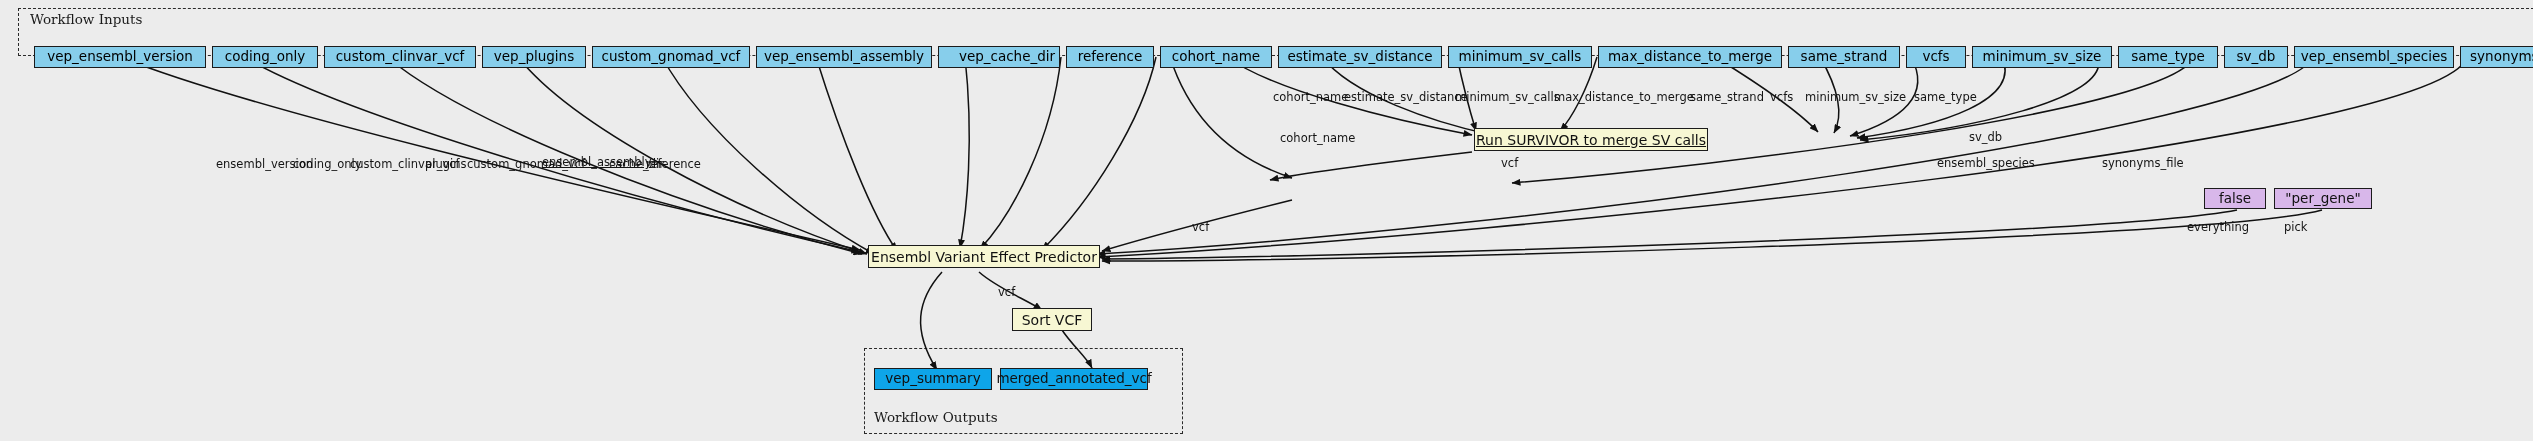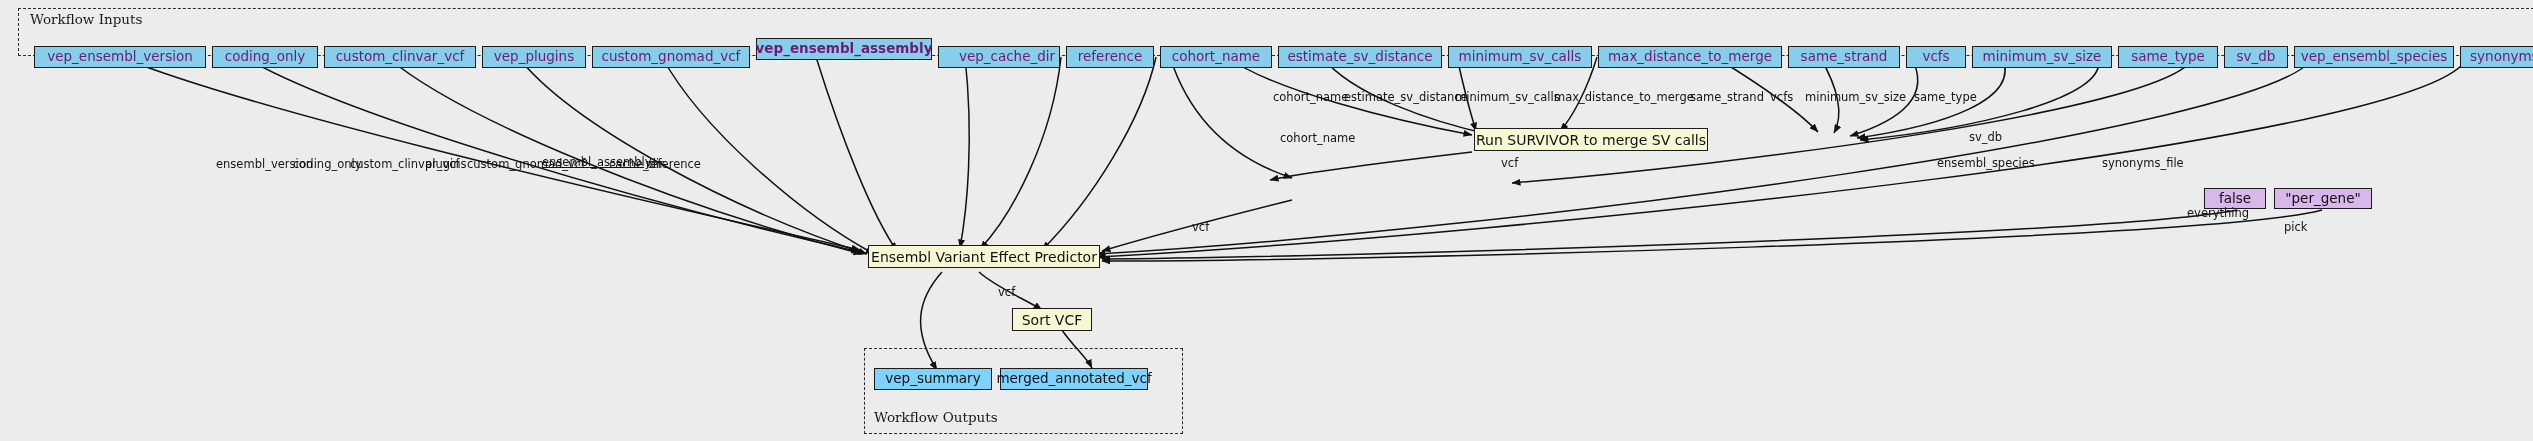--- a/index.html
+++ b/index.html
@@ -17,25 +17,25 @@
     box-sizing:border-box;
     border:1.4px solid #1b1b1b;
     display:flex;align-items:center;justify-content:center;
     white-space:nowrap;
     line-height:1;
   }
   .node-input{
     background:#87ceeb;
     height:22px;
     font-size:13.5px;
-    color:#701a75;
+    color:#000000;
     padding:0 7px;
   }
   .node-output{
-    background:#7dd3fc;
+    background:#0ea5e9;
     height:22px;
     font-size:13.5px;
     color:#111;
     padding:4px 7px;
   }
   .node-process{
     background:#f7f7d3;
     height:23px;
     font-size:14px;
     color:#111;
@@ -130,36 +130,36 @@
 
       <path d="M 1050,330 C 1060,345 1075,358 1080,368"></path>
     </g>
   </svg>
 
   <div class="node node-input" style="left:22px;top:46px;width:172px;">vep_ensembl_version</div>
   <div class="node node-input" style="left:200px;top:46px;width:106px;">coding_only</div>
   <div class="node node-input" style="left:312px;top:46px;width:152px;">custom_clinvar_vcf</div>
   <div class="node node-input" style="left:470px;top:46px;width:104px;">vep_plugins</div>
   <div class="node node-input" style="left:580px;top:46px;width:158px;">custom_gnomad_vcf</div>
-  <div class="node node-input" style="left:744px;top:38px;width:176px;font-weight:bold;">vep_ensembl_assembly</div>
+  <div class="node node-input" style="left:744px;top:46px;width:176px;">vep_ensembl_assembly</div>
   <div class="node node-input" style="left:926px;top:46px;width:122px;padding-left:23px;">vep_cache_dir</div>
   <div class="node node-input" style="left:1054px;top:46px;width:88px;">reference</div>
   <div class="node node-input" style="left:1148px;top:46px;width:112px;">cohort_name</div>
   <div class="node node-input" style="left:1266px;top:46px;width:164px;">estimate_sv_distance</div>
   <div class="node node-input" style="left:1436px;top:46px;width:144px;">minimum_sv_calls</div>
   <div class="node node-input" style="left:1586px;top:46px;width:184px;">max_distance_to_merge</div>
   <div class="node node-input" style="left:1776px;top:46px;width:112px;">same_strand</div>
   <div class="node node-input" style="left:1894px;top:46px;width:60px;">vcfs</div>
   <div class="node node-input" style="left:1960px;top:46px;width:140px;">minimum_sv_size</div>
   <div class="node node-input" style="left:2106px;top:46px;width:100px;">same_type</div>
   <div class="node node-input" style="left:2212px;top:46px;width:64px;">sv_db</div>
   <div class="node node-input" style="left:2282px;top:46px;width:160px;">vep_ensembl_species</div>
   <div class="node node-input" style="left:2448px;top:46px;width:116px;">synonyms_file</div>
 
-  <div class="node node-process" style="left:1462px;top:128px;width:234px;">Run SURVIVOR to merge SV calls</div>
+  <div class="node node-process" style="left:1462px;top:128px;width:234px;text-decoration:underline;">Run SURVIVOR to merge SV calls</div>
   <div class="node node-process" style="left:856px;top:245px;width:232px;">Ensembl Variant Effect Predictor</div>
   <div class="node node-process" style="left:1000px;top:308px;width:80px;">Sort VCF</div>
 
   <div class="node node-const" style="left:2192px;top:188px;width:62px;">false</div>
   <div class="node node-const" style="left:2262px;top:188px;width:98px;">"per_gene"</div>
 
   <div class="node node-output" style="left:862px;top:368px;width:118px;">vep_summary</div>
   <div class="node node-output" style="left:988px;top:368px;width:148px;">merged_annotated_vcf</div>
 
   <div class="elabel" style="left:204px;top:159px;">ensembl_version</div>
@@ -179,19 +179,19 @@
   <div class="elabel" style="left:1758px;top:92px;">vcfs</div>
   <div class="elabel" style="left:1793px;top:92px;">minimum_sv_size</div>
   <div class="elabel" style="left:1902px;top:92px;">same_type</div>
 
   <div class="elabel" style="left:1268px;top:133px;">cohort_name</div>
   <div class="elabel" style="left:1957px;top:132px;">sv_db</div>
   <div class="elabel" style="left:1489px;top:158px;">vcf</div>
   <div class="elabel" style="left:1925px;top:158px;">ensembl_species</div>
   <div class="elabel" style="left:2090px;top:158px;">synonyms_file</div>
 
-  <div class="elabel" style="left:2175px;top:208px;">everything</div>
+  <div class="elabel" style="left:2175px;top:222px;">everything</div>
   <div class="elabel" style="left:2272px;top:222px;">pick</div>
 
   <div class="elabel" style="left:1180px;top:222px;">vcf</div>
   <div class="elabel" style="left:986px;top:287px;">vcf</div>
 
 </div>
 
 </body></html>

